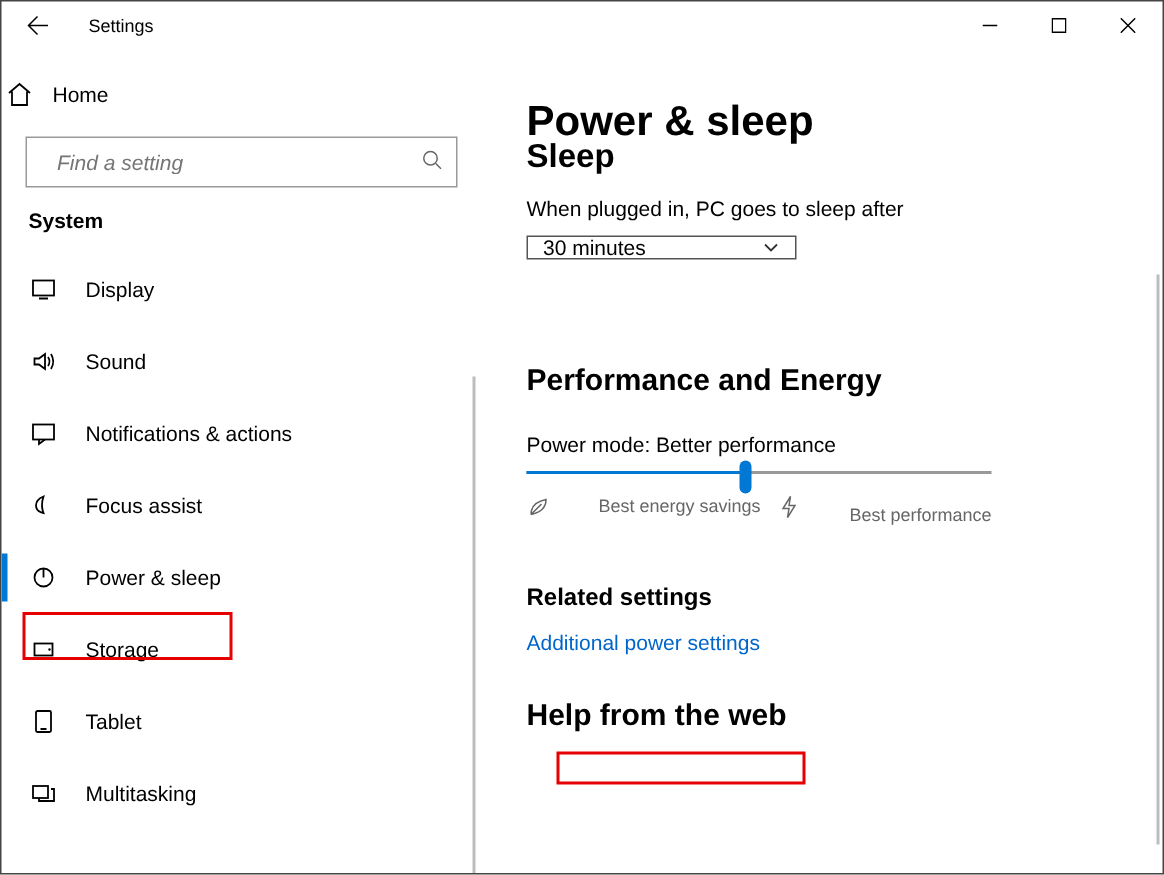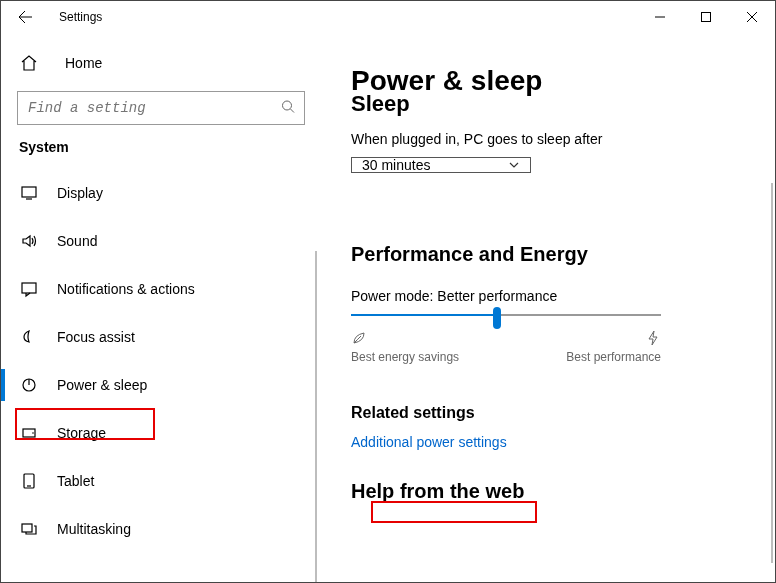--- a/index.html
+++ b/index.html
@@ -48,36 +48,36 @@
   }
   .sidebar {
     width: 320px;
     padding: 10px 0 0 0;
     position: relative;
   }
   .home-row {
     display: flex;
     align-items: center;
     height: 40px;
-    padding-left: 18px;
-    gap: 26px;
+    padding-left: 2px;
+    gap: 12px;
   }
   .search-wrap {
     margin: 8px 16px 14px 16px;
     position: relative;
   }
   .search-input {
     width: 100%;
     height: 34px;
     border: 1px solid #999;
-    padding: 0 36px 0 10px;
+    padding: 0 36px 0 20px;
     font-size: 14px;
     font-style: italic;
     color: #737373;
-    font-family: Liberation Mono, monospace;
+    font-family: Liberation Sans, sans-serif;
     outline: none;
     background: #fff;
   }
   .search-icon {
     position: absolute;
     right: 10px;
     top: 50%;
     transform: translateY(-50%);
     color: #666;
   }
@@ -191,23 +191,24 @@
   }
   .slider-labels {
     display: flex;
     justify-content: space-between;
     align-items: flex-start;
     margin-top: 6px;
     width: 310px;
   }
   .slider-end {
     display: flex;
-    flex-direction: column;
+    flex-direction: row;
     font-size: 12px;
     color: #666;
+    gap: 32px;
   }
   .slider-end.right { align-items: flex-end; }
   .slider-end .e-icon { height: 20px; }
   .related-heading {
     font-size: 16px;
     font-weight: 600;
     margin: 40px 0 12px 0;
   }
   .link {
     color: #0066cc;

